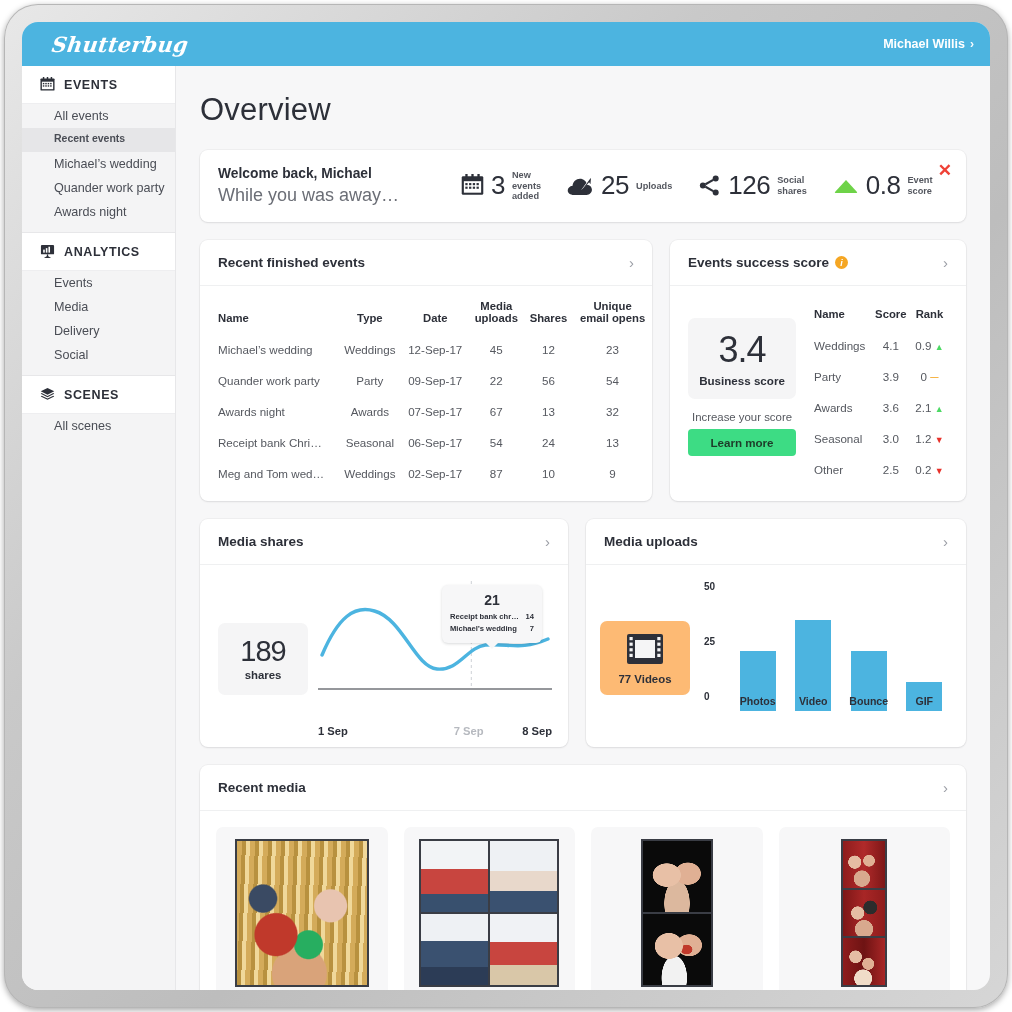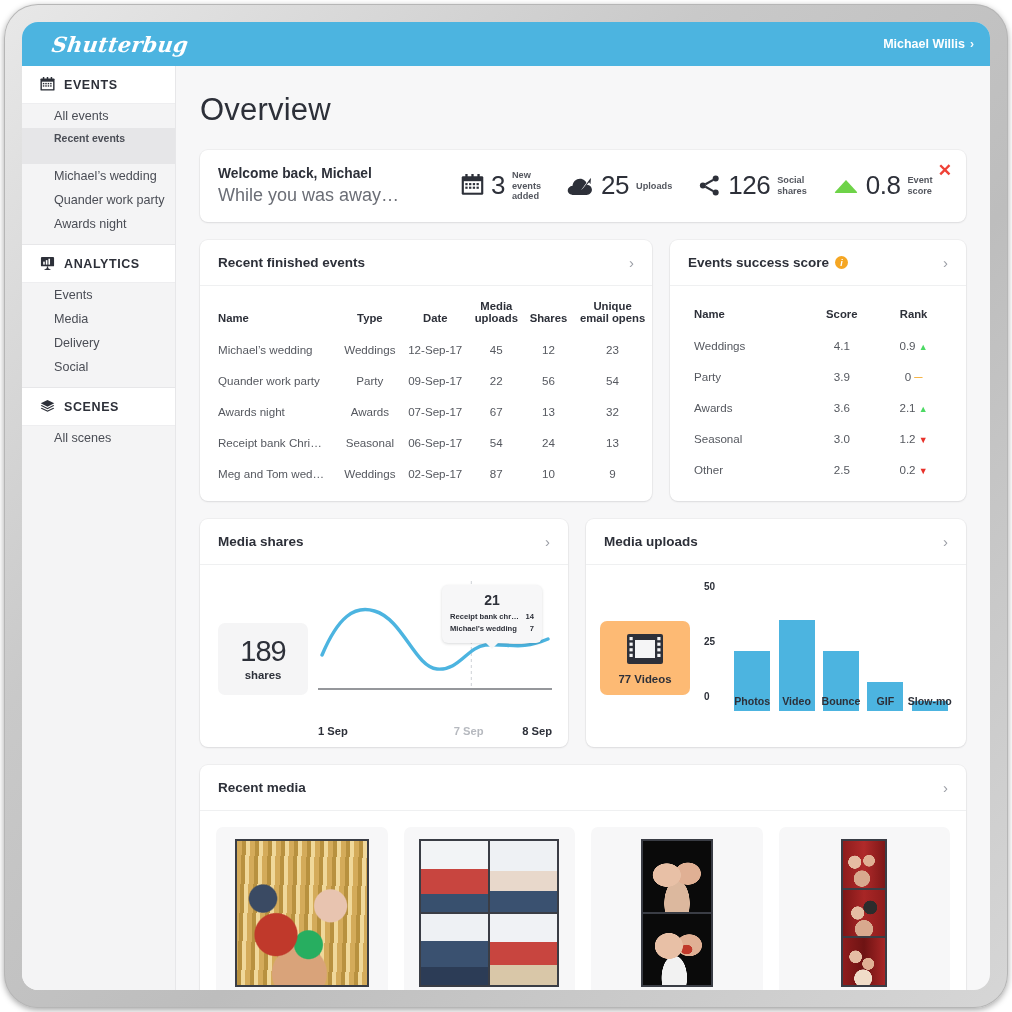--- a/index.html
+++ b/index.html
@@ -64,21 +64,21 @@
     border-bottom: 1px solid #eeeef0;
     cursor: pointer;
   }
   .nav-item {
     padding: 5px 0 5px 32px;
     font-size: 12.6px; color:#4a4d55; cursor:pointer;
   }
   .nav-item.sub-active {
     background:#e6e6e8; color:#4a4d55;
     font-size: 10.5px; font-weight:700;
-    padding-top:4px; padding-bottom:20px;
+    padding-top:4px; padding-bottom:8px;
   }
   .grp-icon { width:15px; height:15px; display:block; }
 
   
   .main { flex:1; padding: 26px 24px 24px 24px; overflow:hidden; }
   h1.page-title {
     font-size: 31px; font-weight: 400; color:#2d3039;
     letter-spacing: .2px; margin-bottom: 22px;
   }
 
@@ -430,20 +430,28 @@
 
         <div class="card score-card">
           <div class="card-head">
             <div class="card-title">
               <span>Events success score</span>
               <span class="info-i">i</span>
             </div>
             <div class="card-chev">›</div>
           </div>
           <div class="score-body">
+            <div class="score-left">
+              <div class="score-box">
+                <div class="score-big">3.4</div>
+                <div class="score-cap">Business score</div>
+              </div>
+              <div class="score-inc">Increase your score</div>
+              <button class="learn-btn">Learn more</button>
+            </div>
             <div class="score-right">
               <table class="tbl">
                 <thead>
                   <tr>
                     <th class="nm" style="padding-left:6px">Name</th>
                     <th>Score</th>
                     <th>Rank</th>
                   </tr>
                 </thead>
                 <tbody>
@@ -555,24 +563,20 @@
                   <div class="bar-lbl">Video</div>
                 </div>
                 <div class="bar-col">
                   <div class="bar" style="height:50%"></div>
                   <div class="bar-lbl">Bounce</div>
                 </div>
                 <div class="bar-col">
                   <div class="bar" style="height:24%"></div>
                   <div class="bar-lbl">GIF</div>
                 </div>
-                <div class="bar-col">
-                  <div class="bar" style="height:8%"></div>
-                  <div class="bar-lbl">Slow-mo</div>
-                </div>
               </div>
             </div>
           </div>
         </div>
       </div>
 
       <div class="card">
         <div class="card-head">
           <div class="card-title">Recent media</div>
           <div class="card-chev">›</div>

